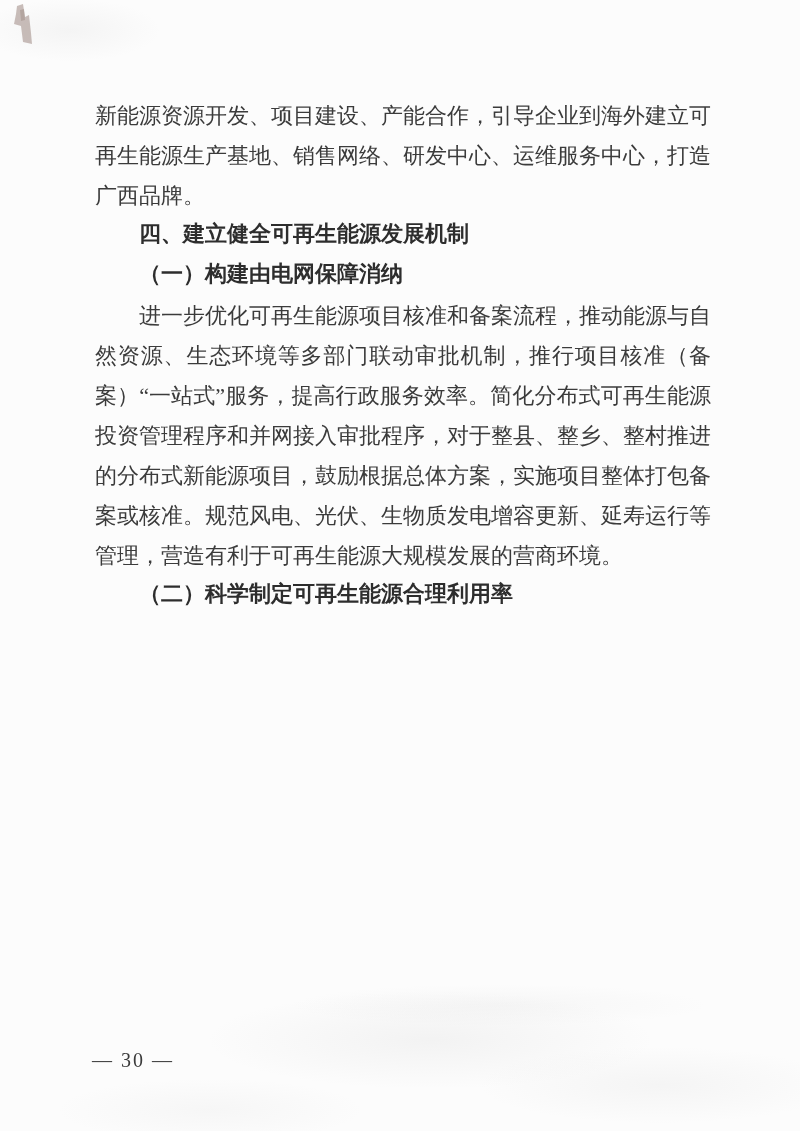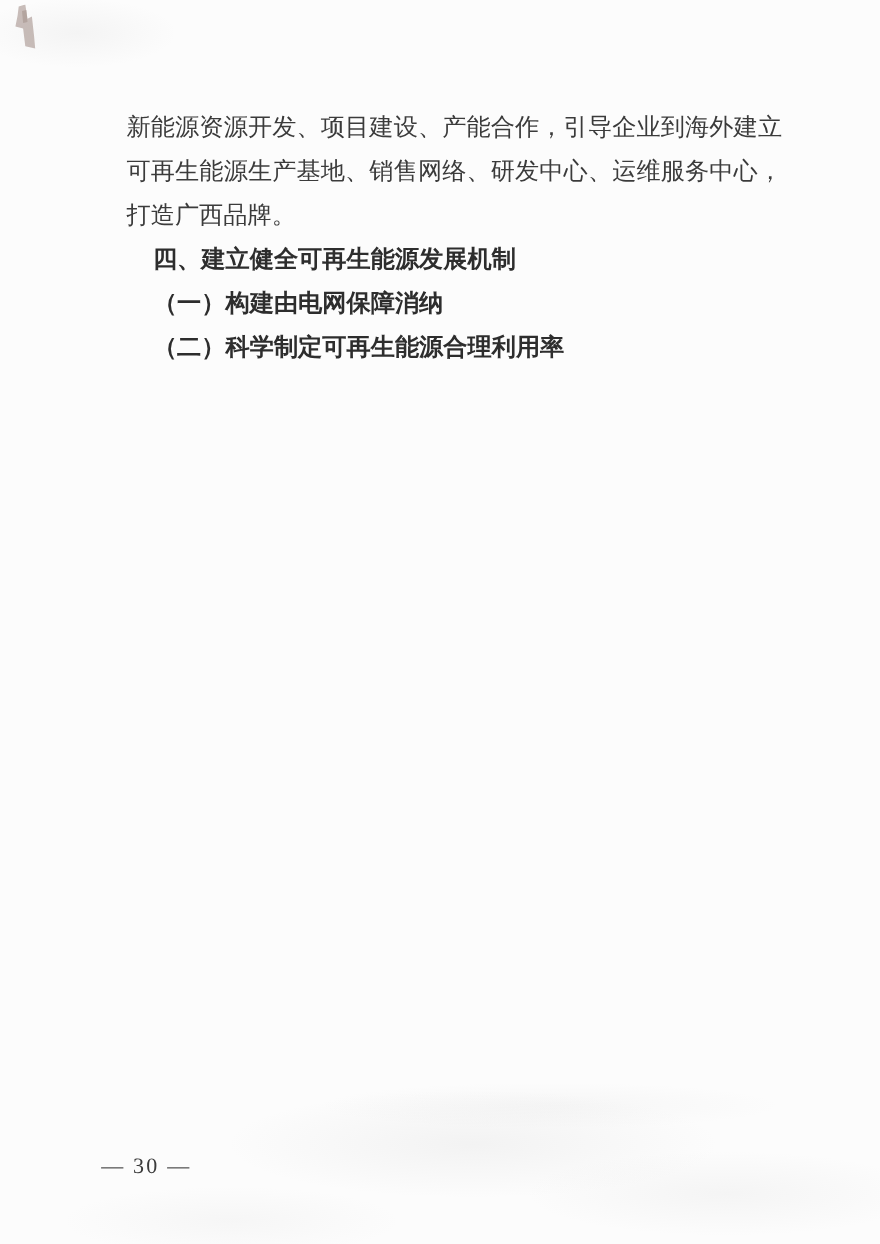--- a/index.html
+++ b/index.html
@@ -46,27 +46,26 @@
   }
   .para, .heading {
     margin: 0;
     font-size: 22px;
     line-height: 40px;
     color: var(--text, #3b3b3b);
   }
   .para {
     text-align: justify;
     text-justify: inter-ideograph;
-    margin-left: 20px;
   }
   .indent, .heading {
     text-indent: 44px;
   }
   .heading {
-    font-family: Liberation Sans, sans-serif;
+    font-family: Liberation Mono, monospace;
     font-weight: 700;
     color: var(--heading, #2d2d2d);
     text-align: left;
   }
   .footer {
     position: absolute;
     left: 92px;
     top: 1048px;
     font-size: 20px;
     line-height: 24px;
@@ -86,20 +85,21 @@
     <path d="M8,6 L12,5 L13,16 L9,17 Z" fill="#6e5348" opacity="0.6"></path>
   </svg>
 
   <div class="content">
     <p class="para">新能源资源开发、项目建设、产能合作，引导企业到海外建立可再生能源生产基地、销售网络、研发中心、运维服务中心，打造广西品牌。</p>
 
     <h2 class="heading">四、建立健全可再生能源发展机制</h2>
 
     <h3 class="heading">（一）构建由电网保障消纳</h3>
 
+    <p class="para indent">进一步优化可再生能源项目核准和备案流程，推动能源与自然资源、生态环境等多部门联动审批机制，推行项目核准（备案）“一站式”服务，提高行政服务效率。简化分布式可再生能源投资管理程序和并网接入审批程序，对于整县、整乡、整村推进的分布式新能源项目，鼓励根据总体方案，实施项目整体打包备案或核准。规范风电、光伏、生物质发电增容更新、延寿运行等管理，营造有利于可再生能源大规模发展的营商环境。</p>
 
     <h3 class="heading">（二）科学制定可再生能源合理利用率</h3>
 
   </div>
 
   <div class="footer">— 30 —</div>
 
 </div>
 
 </body></html>

